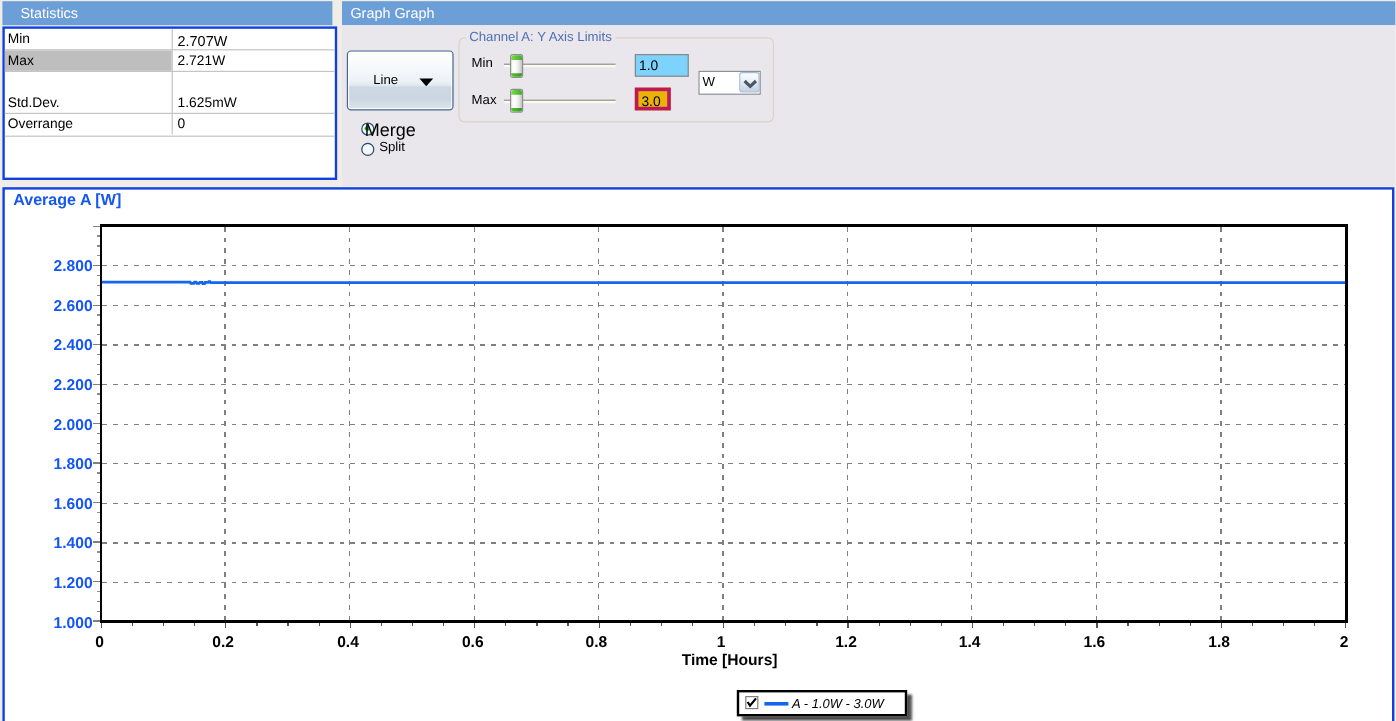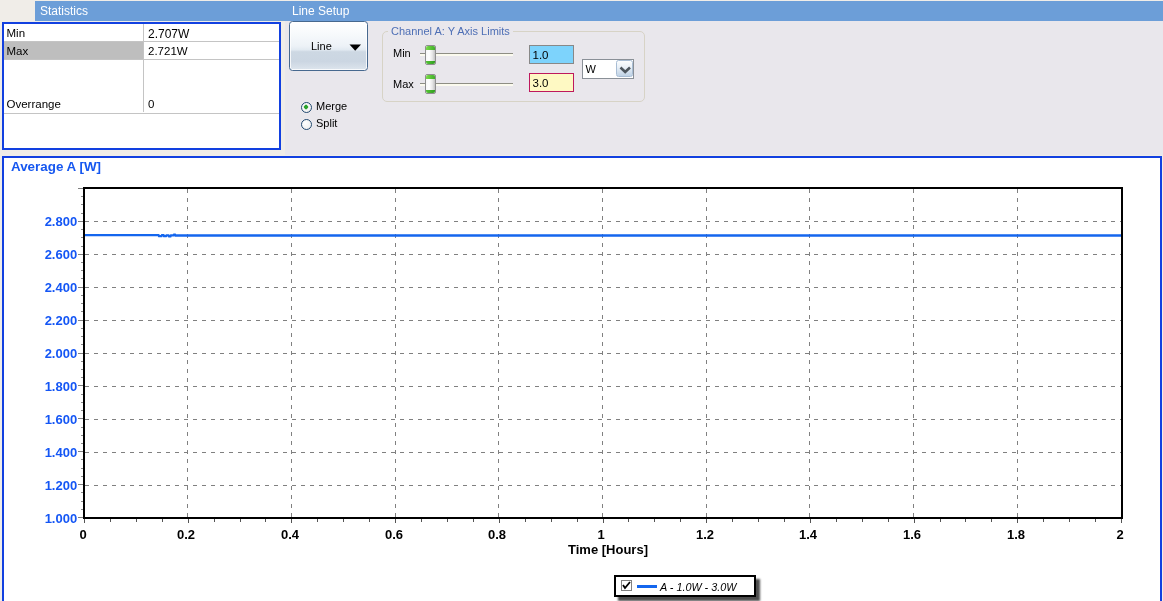--- a/index.html
+++ b/index.html
@@ -3,44 +3,48 @@
 <meta charset="utf-8">
 <style>
   * { margin:0; padding:0; box-sizing:border-box; }
   html,body { width:1163px; height:601px; overflow:hidden; }
   body { font-family:"Liberation Sans", sans-serif; background:#F0EDE8; position:relative; }
   .hdr { position:absolute; height:20px; background:#6C9ED8; color:#FFFFFF; font-size:12px; line-height:20px; padding-left:7px; }
 </style>
 </head>
 <body>
 
-  <div class="hdr" style="left:2px; top:1px; width:275px; padding-left:5px;margin-left:33px;">Statistics</div>
+  <div class="hdr" style="left:2px; top:1px; width:275px; padding-left:15px;">Statistics</div>
 
   <div style="position:absolute; left:2px; top:22px; width:279px; height:128px; background:#FFFFFF; border:2px solid #1240E0;">
     <div style="position:absolute; left:0; top:0; width:100%; height:18px; border-bottom:1px solid #C4C4C4;">
       <span style="position:absolute; left:2.5px; top:3px; font-size:11.5px; color:#000;">Min</span>
       <span style="position:absolute; left:144px; top:3px; font-size:12px; color:#000;">2.707W</span>
     </div>
     <div style="position:absolute; left:0; top:18px; width:100%; height:17.5px; border-bottom:1px solid #C4C4C4;">
       <div style="position:absolute; left:0; top:0; width:139px; height:17px; background:#BEBEBE;"></div>
       <span style="position:absolute; left:2.5px; top:3px; font-size:11.5px; color:#000;">Max</span>
       <span style="position:absolute; left:144px; top:3px; font-size:11.5px; color:#000;">2.721W</span>
     </div>
+    <div style="position:absolute; left:0; top:53px; width:100%; height:17.5px; border-bottom:1px solid #C4C4C4;">
+      <span style="position:absolute; left:2.5px; top:3px; font-size:11.5px; color:#000;">Std.Dev.</span>
+      <span style="position:absolute; left:144px; top:3px; font-size:11.5px; color:#000;">1.625mW</span>
+    </div>
     <div style="position:absolute; left:0; top:70.5px; width:100%; height:19px; border-bottom:1px solid #C4C4C4;">
       <span style="position:absolute; left:2.5px; top:3px; font-size:11.5px; color:#000;">Overrange</span>
       <span style="position:absolute; left:144px; top:3px; font-size:11.5px; color:#000;">0</span>
     </div>
     <div style="position:absolute; left:139px; top:0; width:1px; height:88px; background:#C4C4C4;"></div>
   </div>
 
-  <div class="hdr" style="left:285px; top:1px; width:878px;">Line Setup</div>
+  <div class="hdr" style="left:285px; top:1px; width:878px;">Graph Graph</div>
 
   <div style="position:absolute; left:285px; top:21px; width:878px; height:134px; background:#E9E7EC;"></div>
 
-  <div style="position:absolute; left:289px; top:21px; width:79px; height:50px; border:1.4px solid #47698F; border-radius:3.5px;
+  <div style="position:absolute; left:289px; top:42px; width:89px; height:50px; border:1.4px solid #47698F; border-radius:3.5px;
       box-shadow:inset 0 0 0 1px rgba(255,255,255,0.8);
       background:linear-gradient(180deg, #FFFFFF 0%, #F7FAFC 25%, #EDF2F7 50%, #E2EAF1 58%, #CDD8E3 62%, #CBD6E2 82%, #D5DEE8 92%, #DEE6EE 100%);padding-left:44px;">
     <span style="position:absolute; left:21px; top:18px; font-size:11px; color:#000;">Line</span>
     <svg style="position:absolute; left:58.5px; top:21.5px;" width="13" height="7">
       <path d="M0.5 0.5 L12 0.5 L6.2 6.8 Z" fill="#000"></path>
     </svg>
   </div>
 
   <div style="position:absolute; left:382px; top:31px; width:263px; height:71px; border:1px solid #D7D3C6; border-radius:5px;"></div>
   <div style="position:absolute; left:388px; top:25px; padding:0 3px; background:#E9E7EC; font-size:11px; color:#4E6FB5;">Channel A: Y Axis Limits</div>
@@ -56,38 +60,38 @@
     <span style="position:absolute; left:2.5px; top:3px; font-size:11.5px; color:#000;">1.0</span>
   </div>
 
   <span style="position:absolute; left:393px; top:78px; font-size:11px; color:#000;">Max</span>
   <div style="position:absolute; left:420px; top:83px; width:93px; height:3px; background:#FBFAEE; border-top:1px solid #8E8E84;"></div>
   <div style="position:absolute; left:425px; top:74px; width:11px; height:20px; border:1px solid #8F8F8F; border-radius:2px;
        background:linear-gradient(90deg, #F8F8F8 0%, #FFFFFF 35%, #E8E8E8 70%, #C2C2C2 100%);">
     <div style="position:absolute;left:0;top:0;right:0;height:3.5px;background:linear-gradient(90deg,#7ADB48,#3FAE2A);border-radius:2px 2px 0 0;"></div>
     <div style="position:absolute;left:0;bottom:0;right:0;height:3.5px;background:linear-gradient(90deg,#55C437,#2F9E1E);border-radius:0 0 2px 2px;"></div>
   </div>
-  <div style="position:absolute; left:529px; top:73px; width:45px; height:19px; background:#fef9c3; border:1px solid #be185d;">
+  <div style="position:absolute; left:529px; top:73px; width:30px; height:19px; background:#eab308; border:3px solid #be185d;">
     <span style="position:absolute; left:2.5px; top:3px; font-size:11.5px; color:#000;">3.0</span>
   </div>
 
   <div style="position:absolute; left:582px; top:58.5px; width:52px; height:20px; background:#FFF; border:1px solid #8A9097;">
     <span style="position:absolute; left:2.5px; top:3px; font-size:11px; color:#000;">W</span>
     <div style="position:absolute; right:0.5px; top:0.5px; width:16.5px; height:17px; border:1px solid #A8BDD4; border-radius:2.5px;
         background:linear-gradient(#FBFDFE 0%, #EAF1F8 40%, #D4E1EE 70%, #BFD2E5 100%);">
       <svg style="position:absolute; left:1.5px; top:4.5px;" width="13" height="9">
         <path d="M1.5 1.5 L6.2 6 L11 1.5" stroke="#4D565E" stroke-width="2.6" fill="none"></path>
       </svg>
     </div>
   </div>
 
   <div style="position:absolute; left:301px; top:101.5px; width:11px; height:11px; border:1.3px solid #234A70; border-radius:50%; background:radial-gradient(circle at 35% 35%, #FFFFFF 0%, #F2F2F2 65%, #DFDFDF 100%); box-sizing:border-box;">
     <div style="position:absolute; left:2.2px; top:2.2px; width:4px; height:4px; background:#2BA32B; border-radius:1.2px; transform:rotate(45deg);"></div>
   </div>
-  <span style="position:absolute; left:316px; top:100px; font-size:11px; color:#000;">Merge</span>
+  <span style="position:absolute; left:304px; top:100px; font-size:15px; color:#000;">Merge</span>
   <div style="position:absolute; left:301px; top:118.5px; width:11px; height:11px; border:1.3px solid #234A70; border-radius:50%; background:radial-gradient(circle at 35% 35%, #FFFFFF 0%, #F2F2F2 65%, #DFDFDF 100%); box-sizing:border-box;"></div>
   <span style="position:absolute; left:316px; top:117px; font-size:11px; color:#000;">Split</span>
 
   <div style="position:absolute; left:2px; top:156px; width:1160px; height:450px; background:#FFFFFF; border:2px solid #1240E0;">
     <div style="position:absolute; left:7px; top:1px; font-size:13.4px; font-weight:bold; color:#1657F0;">Average A [W]</div>
     <svg style="position:absolute; left:0; top:0;" width="1155" height="441" shape-rendering="crispEdges">
 
       <g stroke="#808080" stroke-width="1" stroke-dasharray="4,5">
         <line x1="81" y1="63.5" x2="1118" y2="63.5"></line>
         <line x1="81" y1="96.5" x2="1118" y2="96.5"></line>

